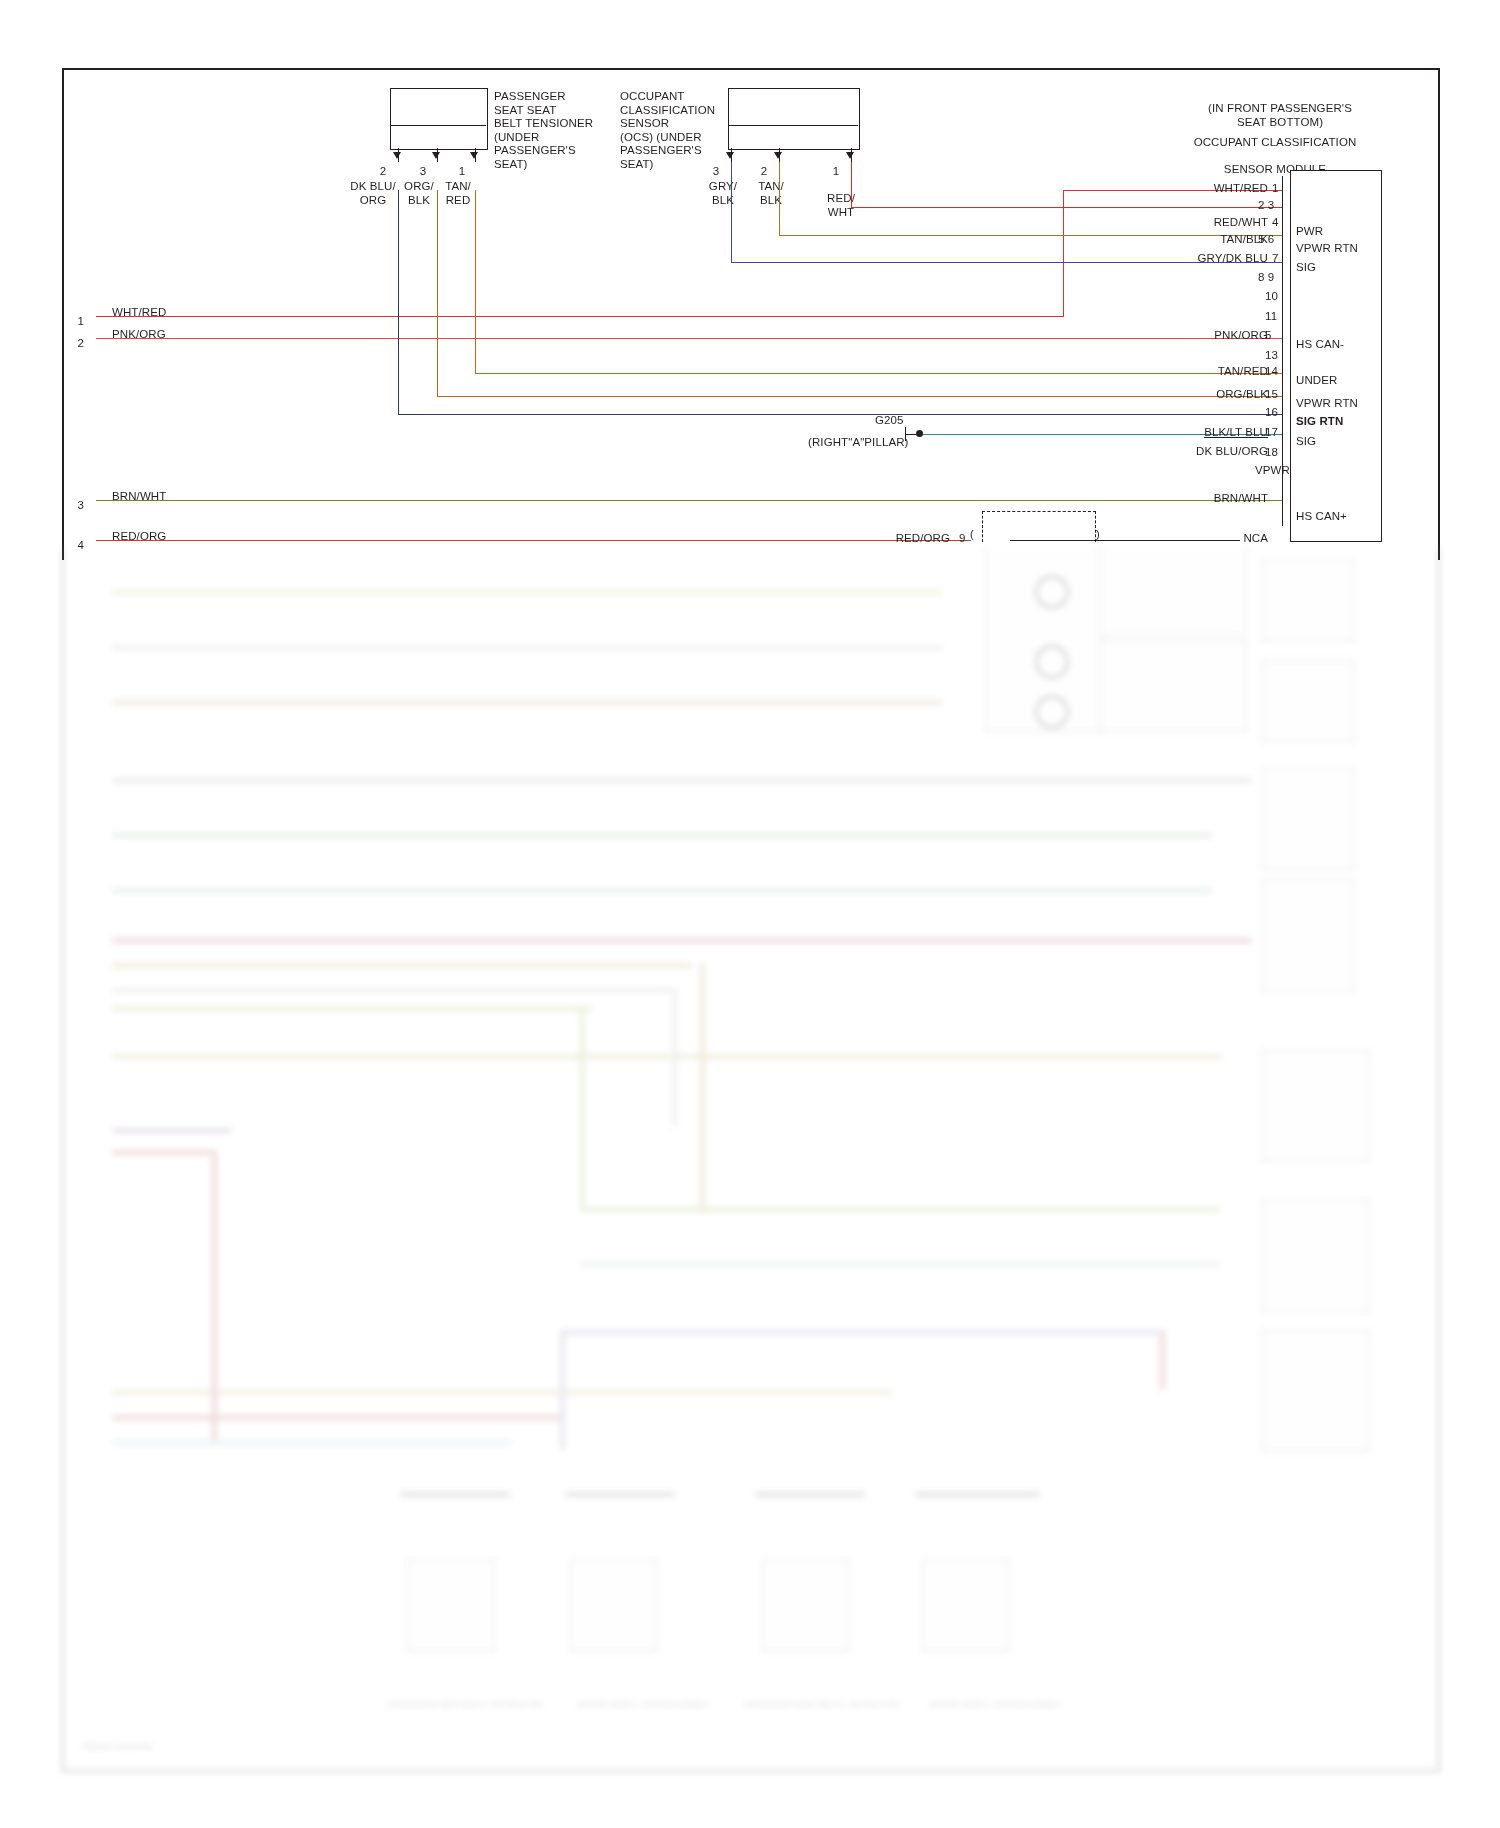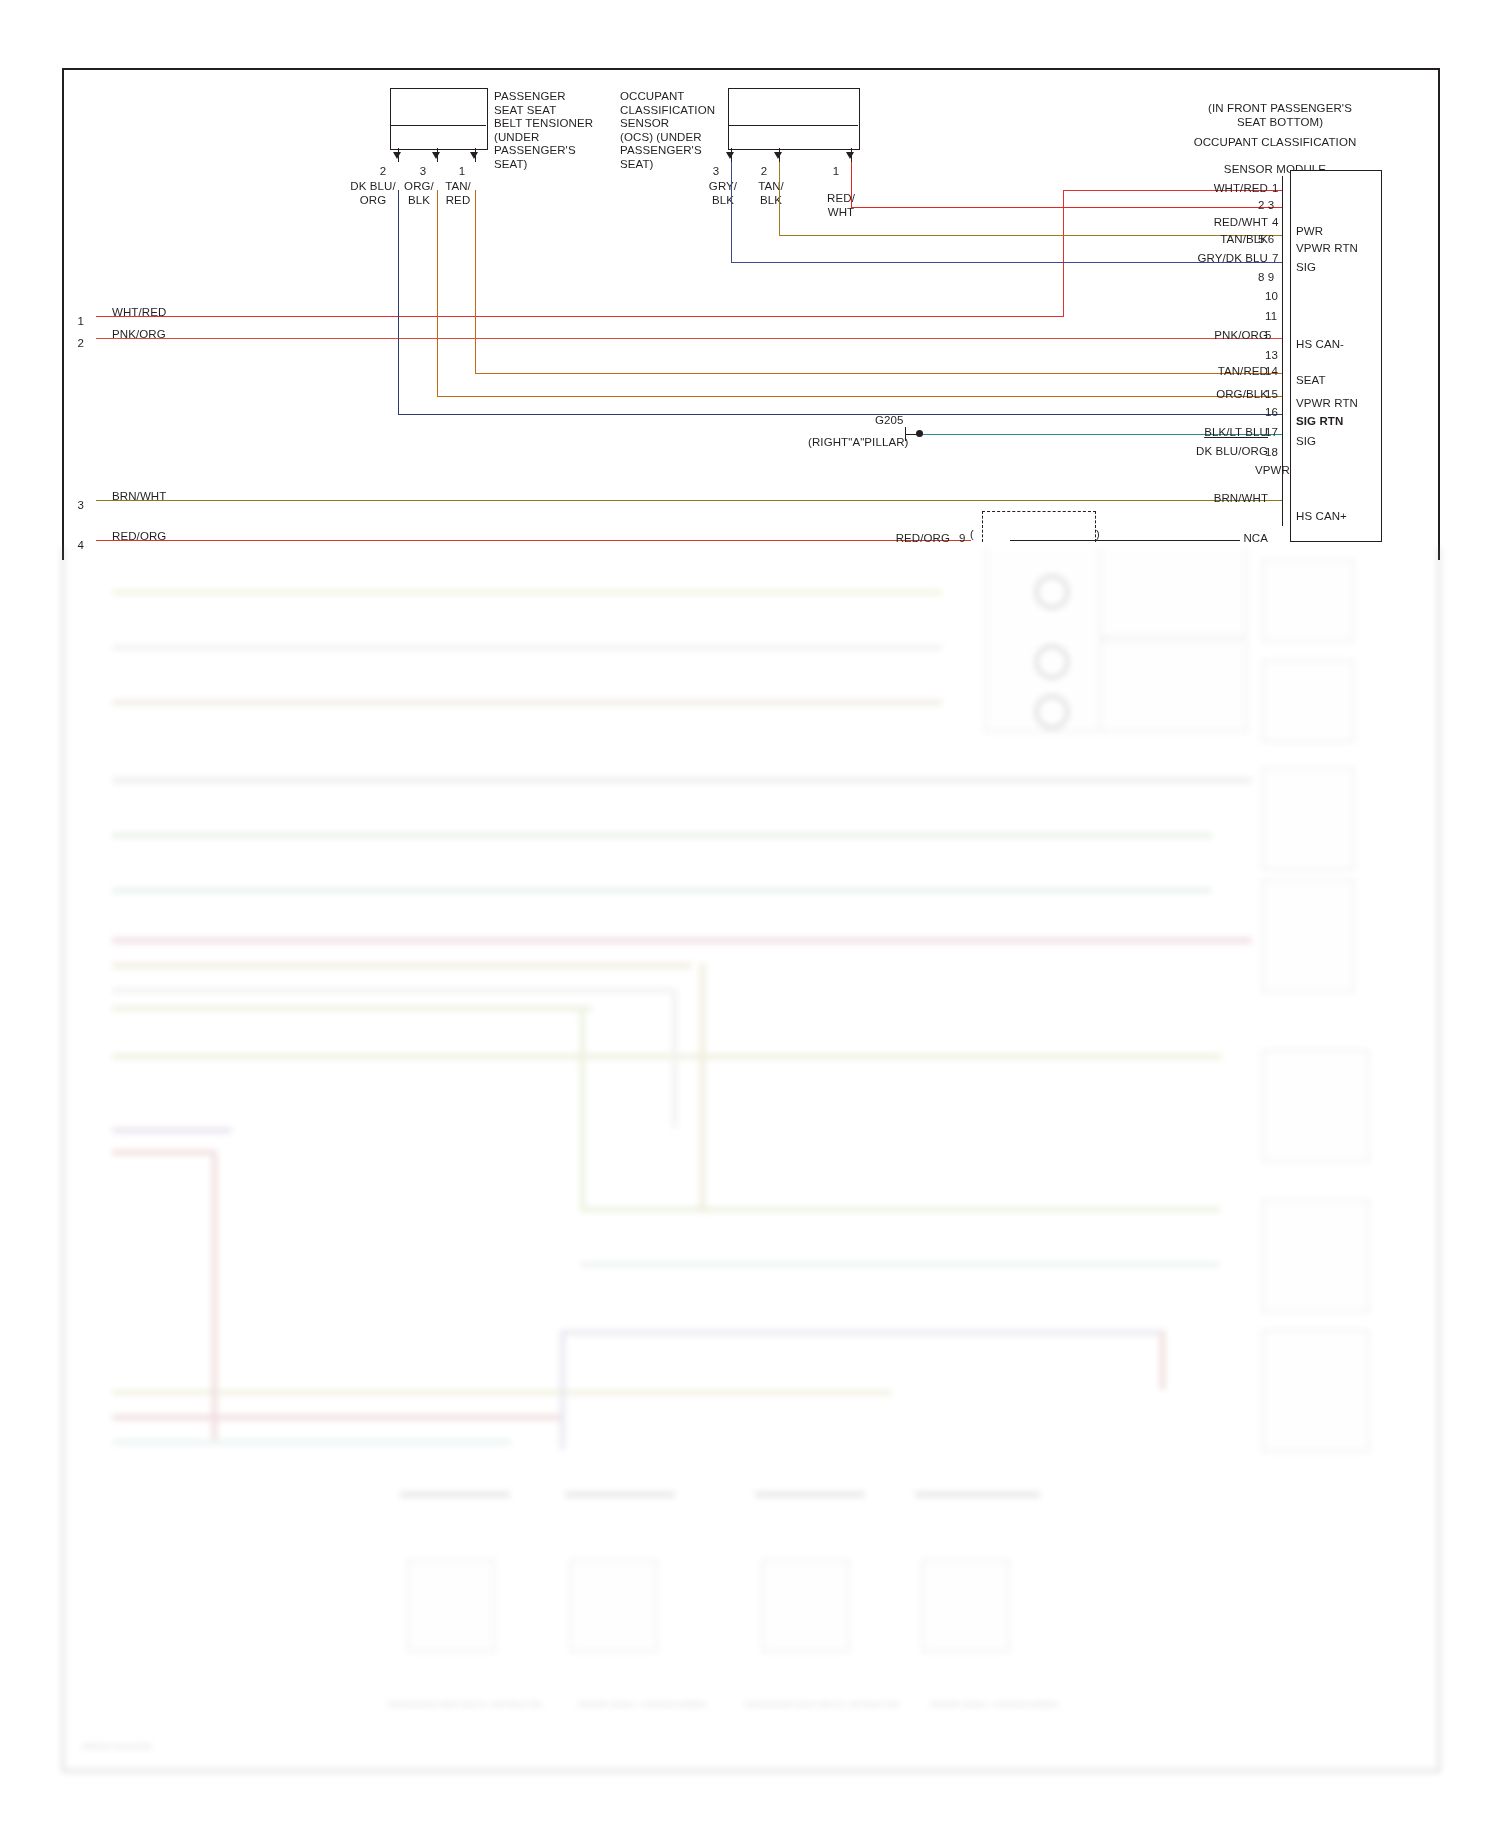--- a/index.html
+++ b/index.html
@@ -190,21 +190,21 @@
     <div class="lbl" style="left:1265px;top:310px;">11</div>
 
     <div class="lbl r" style="left:1130px;top:329px;width:138px;">PNK/ORG</div>
     <div class="lbl" style="left:1265px;top:329px;">5</div>
     <div class="lbl" style="left:1296px;top:338px;">HS CAN-</div>
 
     <div class="lbl" style="left:1265px;top:349px;">13</div>
 
     <div class="lbl r" style="left:1130px;top:365px;width:138px;">TAN/RED</div>
     <div class="lbl" style="left:1265px;top:365px;">14</div>
-    <div class="lbl" style="left:1296px;top:374px;">SEAT</div>
+    <div class="lbl" style="left:1296px;top:374px;">UNDER</div>
 
     <div class="lbl r" style="left:1130px;top:388px;width:138px;">ORG/BLK</div>
     <div class="lbl" style="left:1265px;top:388px;">15</div>
     <div class="lbl" style="left:1296px;top:397px;">VPWR RTN</div>
 
     <div class="lbl r" style="left:1130px;top:406px;width:138px;margin-top:39px;">DK BLU/ORG</div>
     <div class="lbl" style="left:1265px;top:406px;">16</div>
     <div class="lbl" style="left:1296px;top:415px;font-weight:bold;">SIG RTN</div>
 
     <div class="lbl r" style="left:1130px;top:426px;width:138px;text-decoration:underline;">BLK/LT BLU</div>

